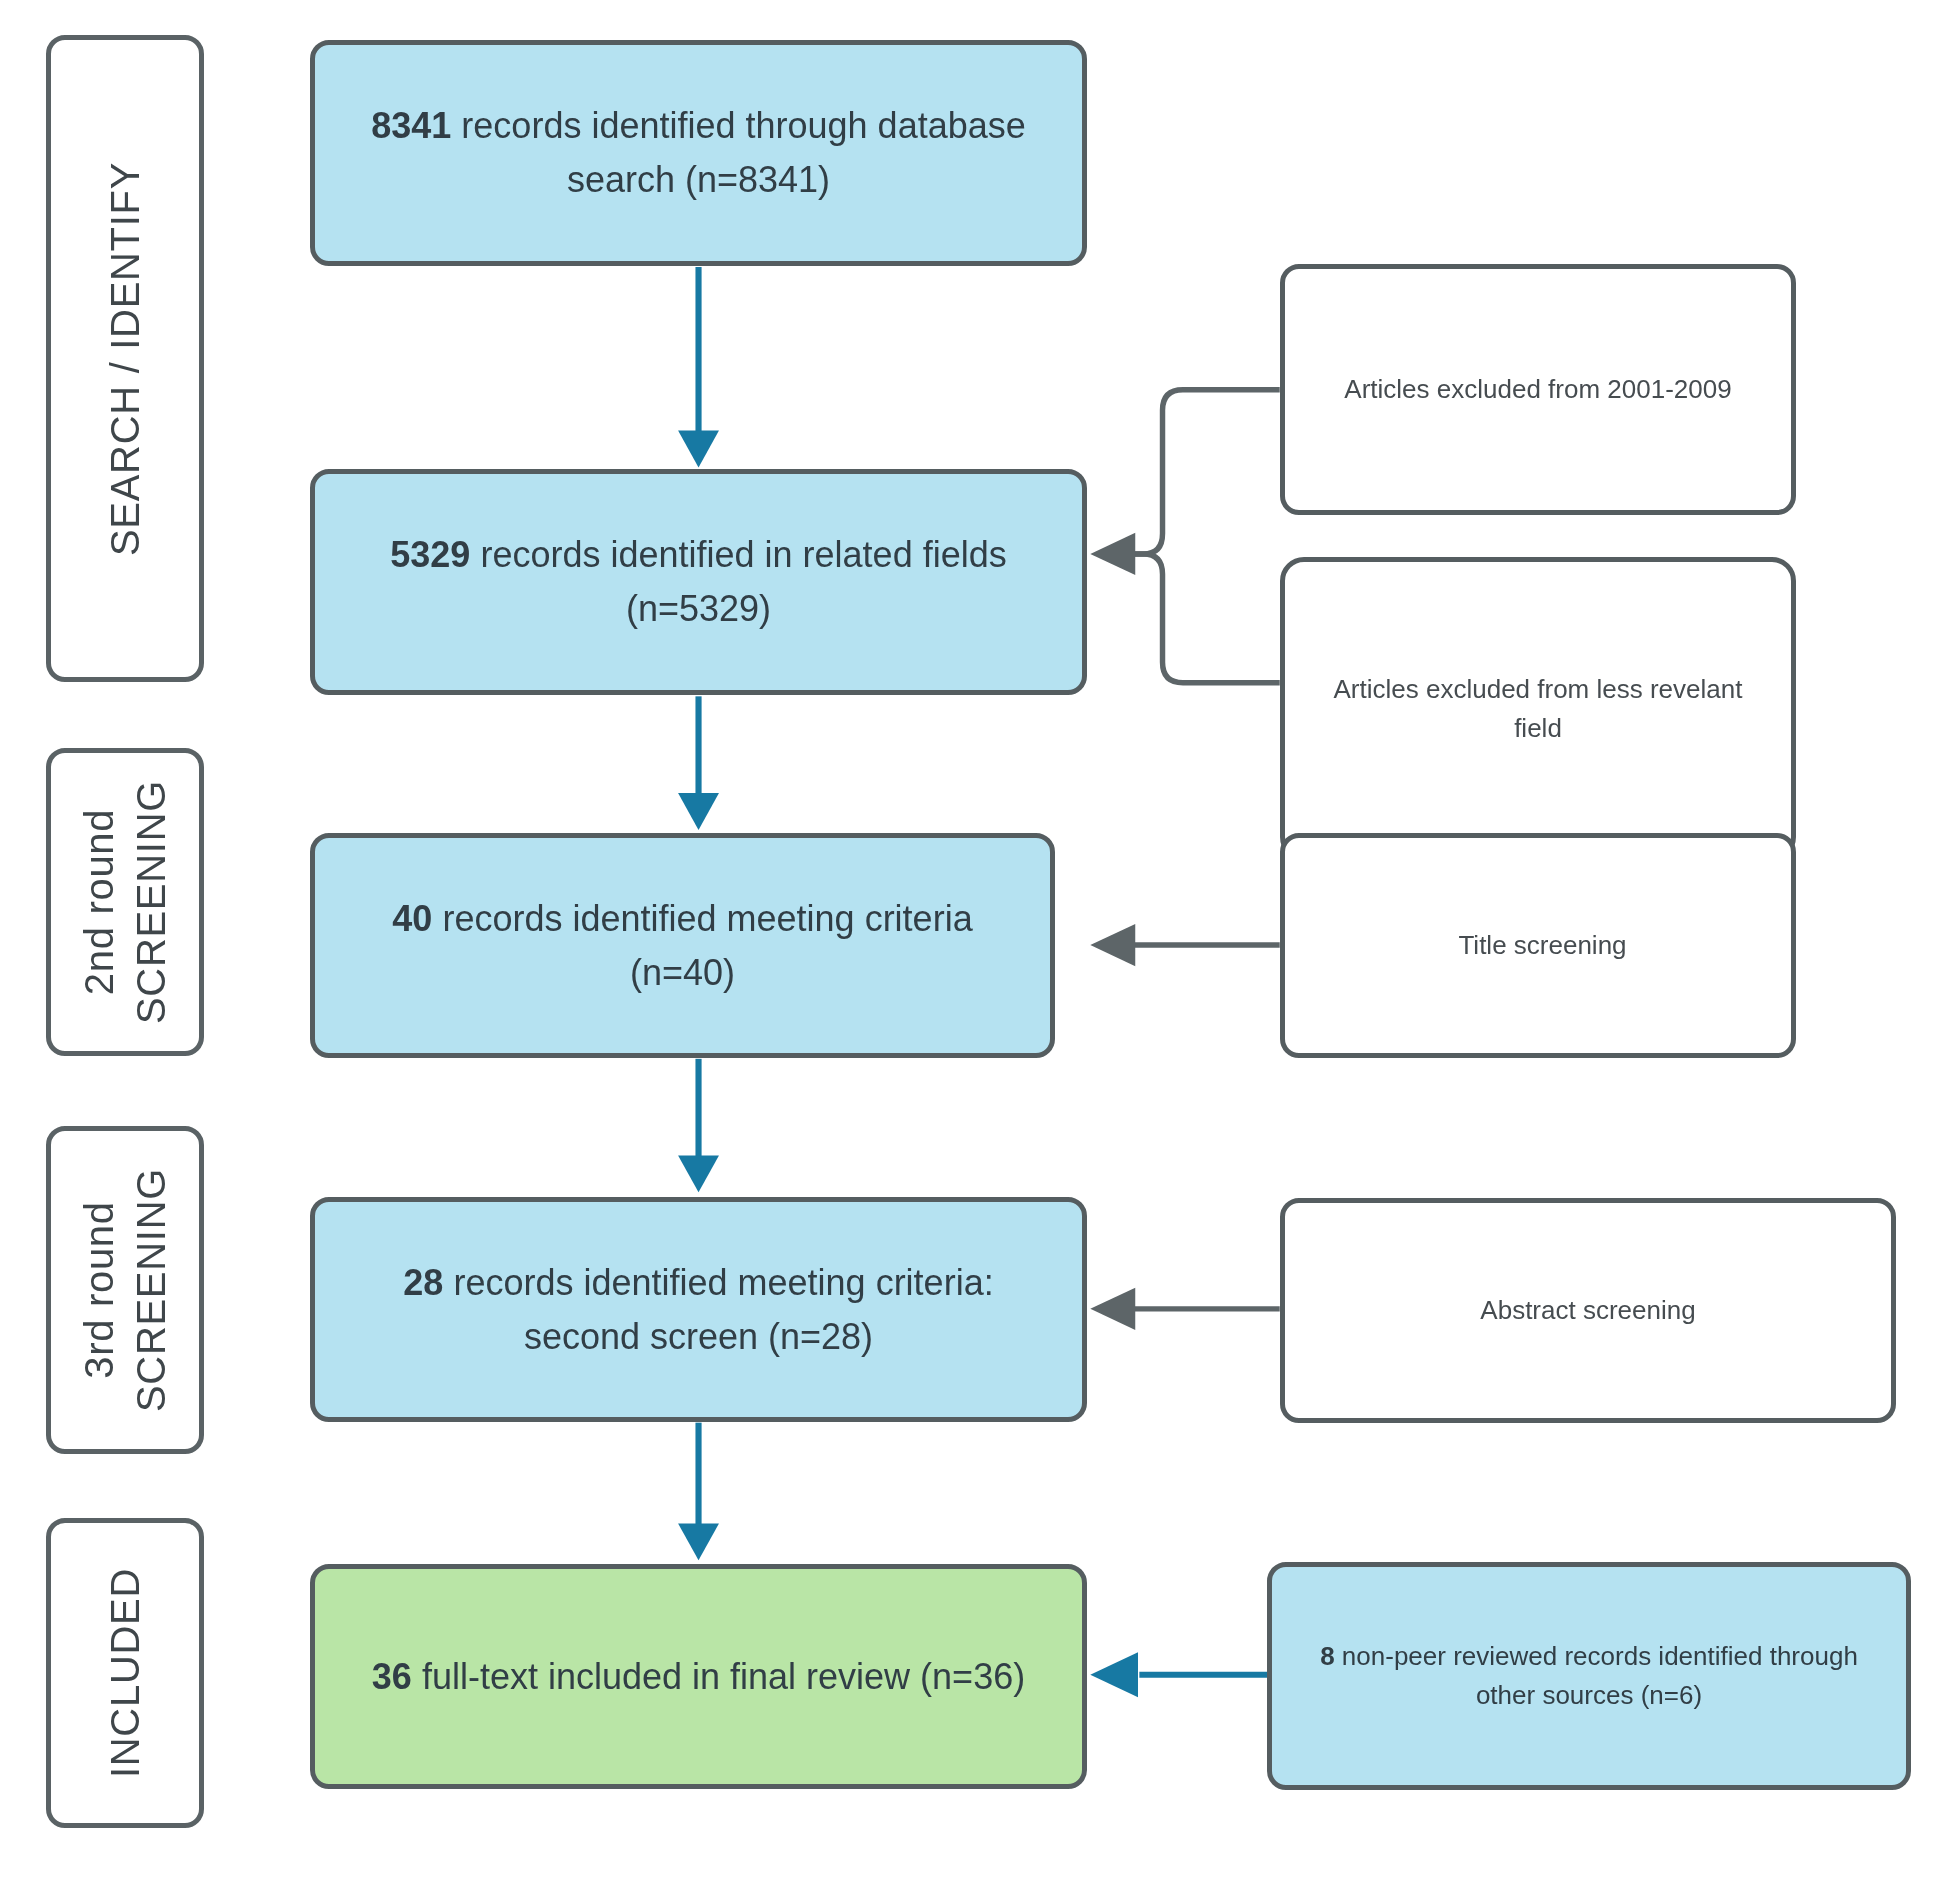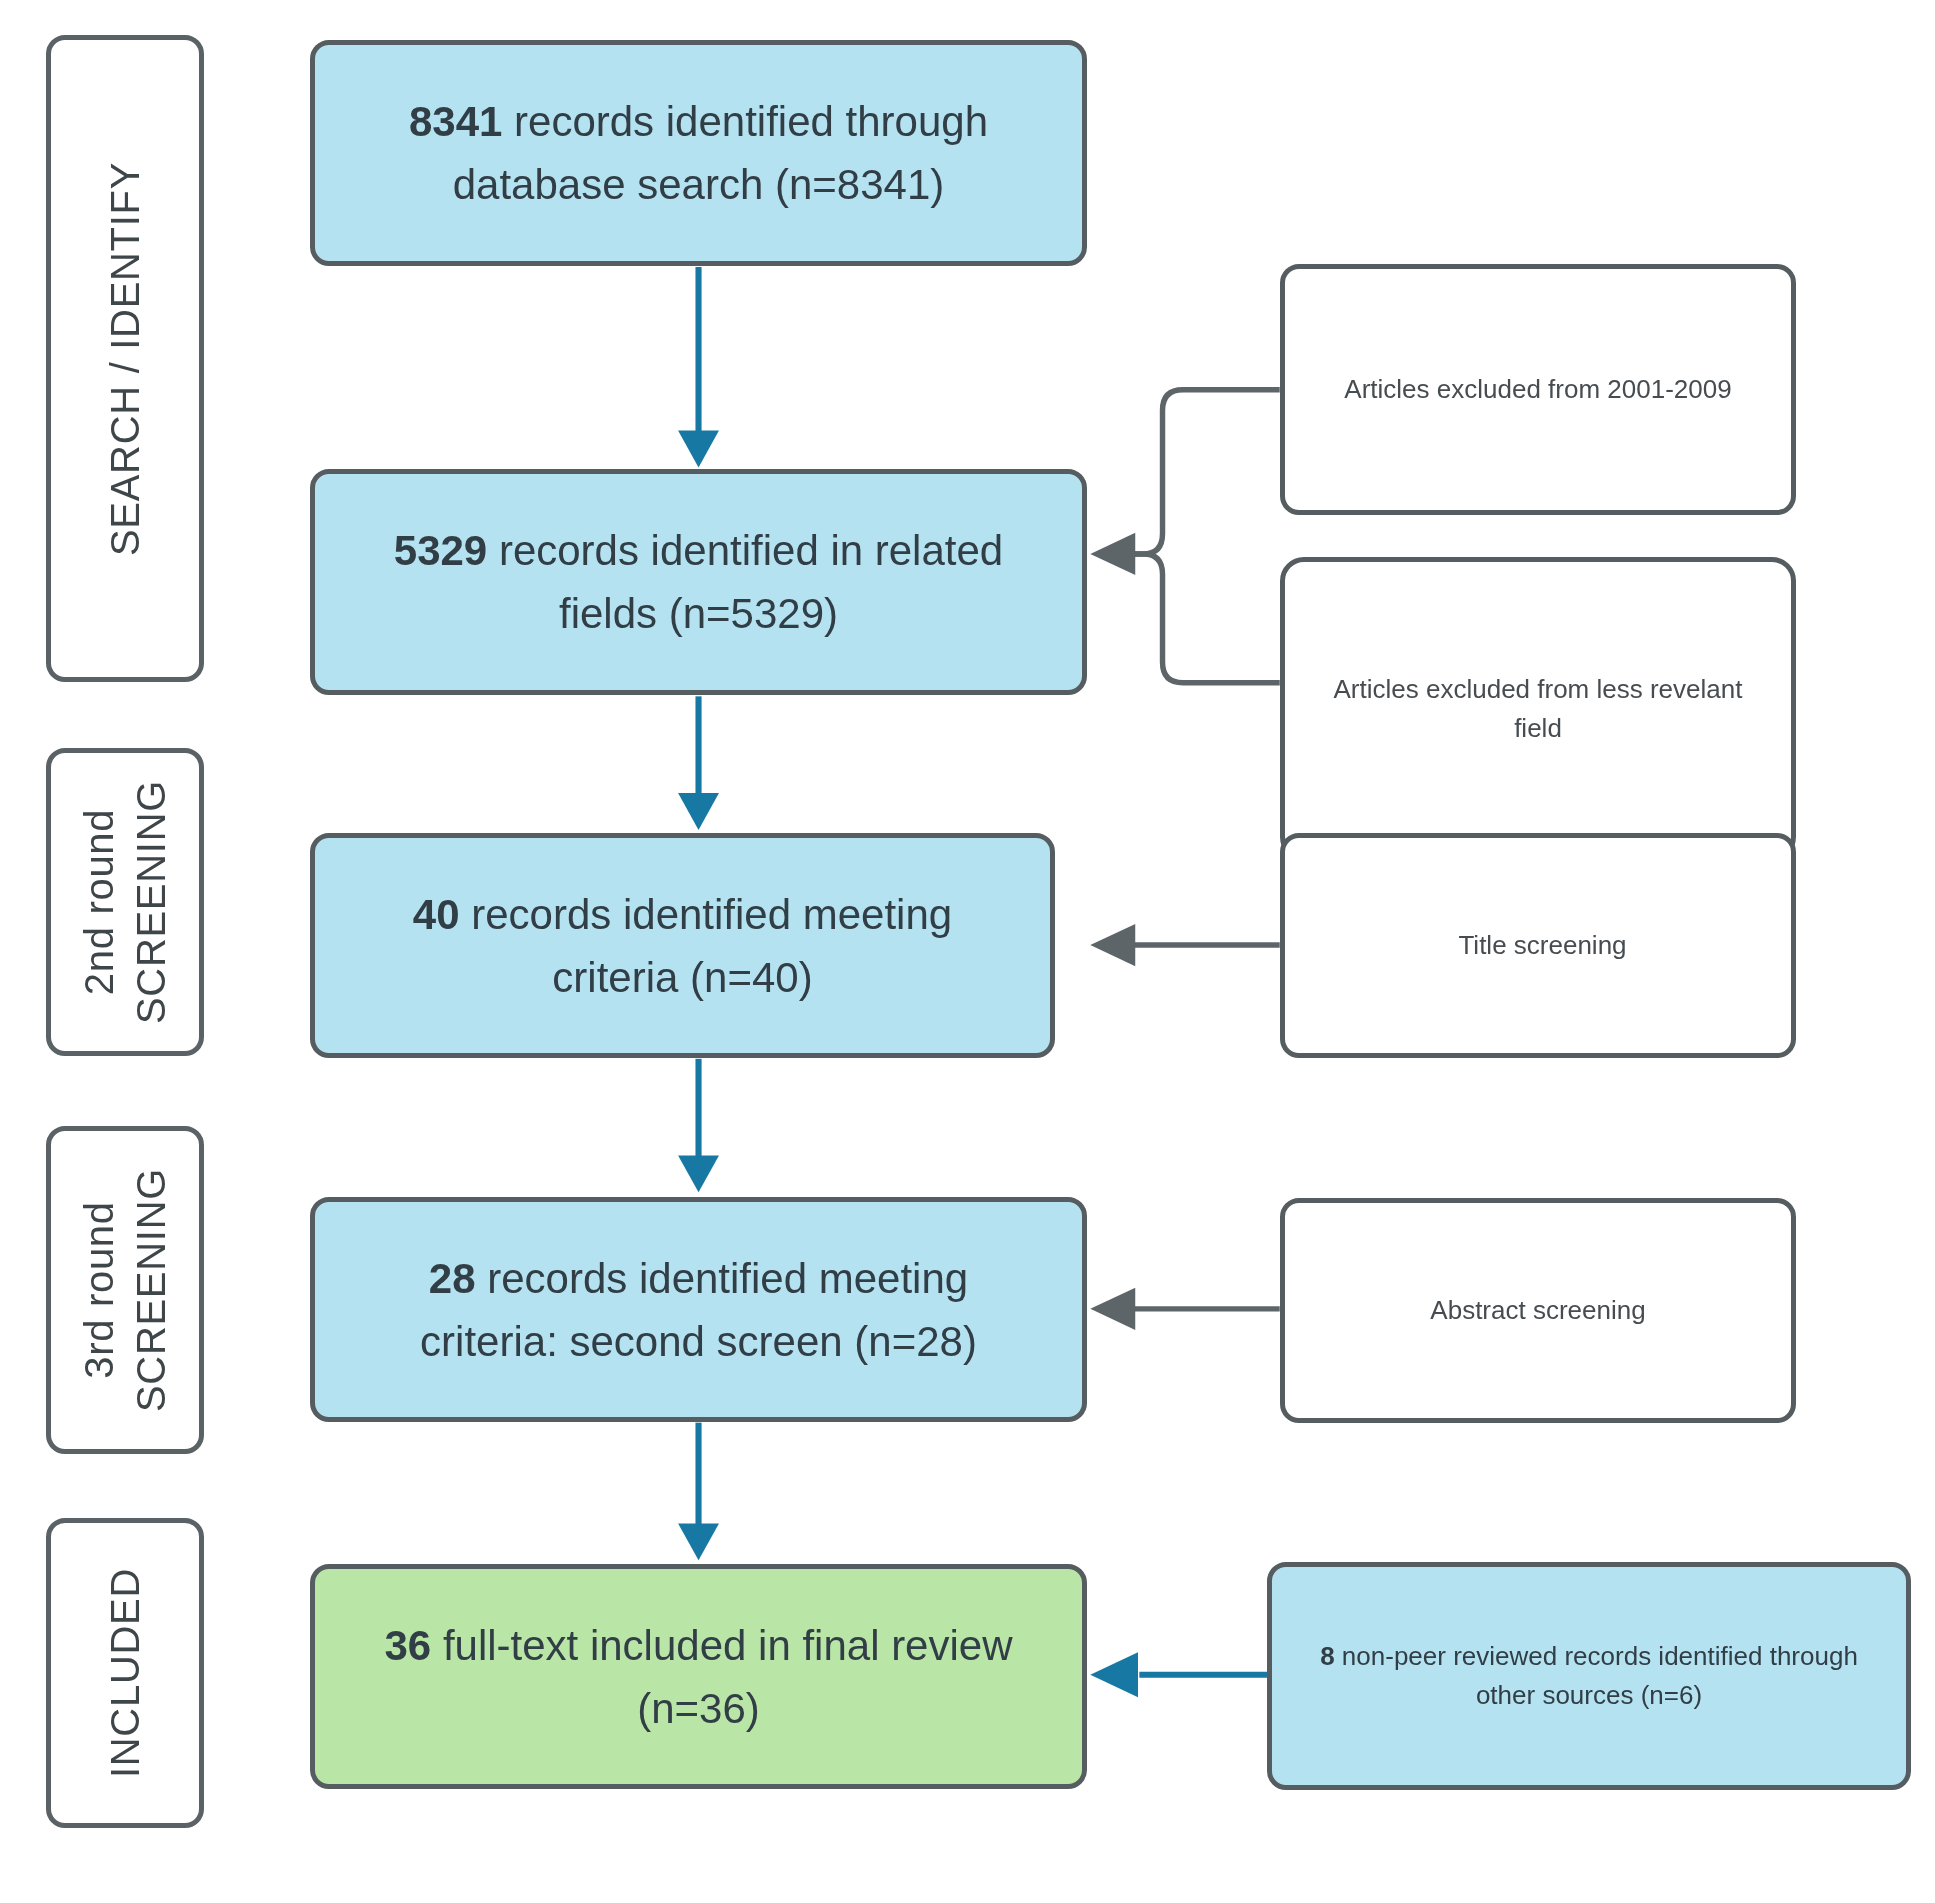--- a/index.html
+++ b/index.html
@@ -30,21 +30,21 @@
     position:absolute;
     box-sizing:border-box;
     border:5.5px solid var(--border);
     border-radius:19px;
     display:flex;align-items:center;justify-content:center;
     text-align:center;
   }
   .flow{
     background:var(--flow-fill);
     color:var(--flow-text);
-    font-size:42px;line-height:1.5;
+    font-size:36px;line-height:1.5;
     padding:13.6px 48px;
     align-items:center;
   }
   .flow.green{background:var(--included-fill);}
   .side{
     background:var(--side-fill);
     color:var(--side-text);
     font-size:26px;line-height:1.5;
     padding:13.6px 34px;
   }
@@ -156,21 +156,21 @@
   </div>
 
   <div class="box side" style="left:1280px;top:557px;width:516px;height:304px;border-radius:24px;">
     <div>Articles excluded from less revelant field</div>
   </div>
 
   <div class="box side" style="left:1280px;top:833px;width:516px;height:225px;padding-left:43px;">
     <div>Title screening</div>
   </div>
 
-  <div class="box side" style="left:1280px;top:1198px;width:516px;height:225px;">
+  <div class="box side" style="left:1280px;top:1198px;width:616px;height:225px;">
     <div>Abstract screening</div>
   </div>
 
   <div class="box side bluebox" style="left:1267px;top:1562px;width:644px;height:228px;">
     <div><span class="num">8</span> <span>non-peer reviewed records identified through other sources (n=6)</span></div>
   </div>
 
 </div>
 
 

